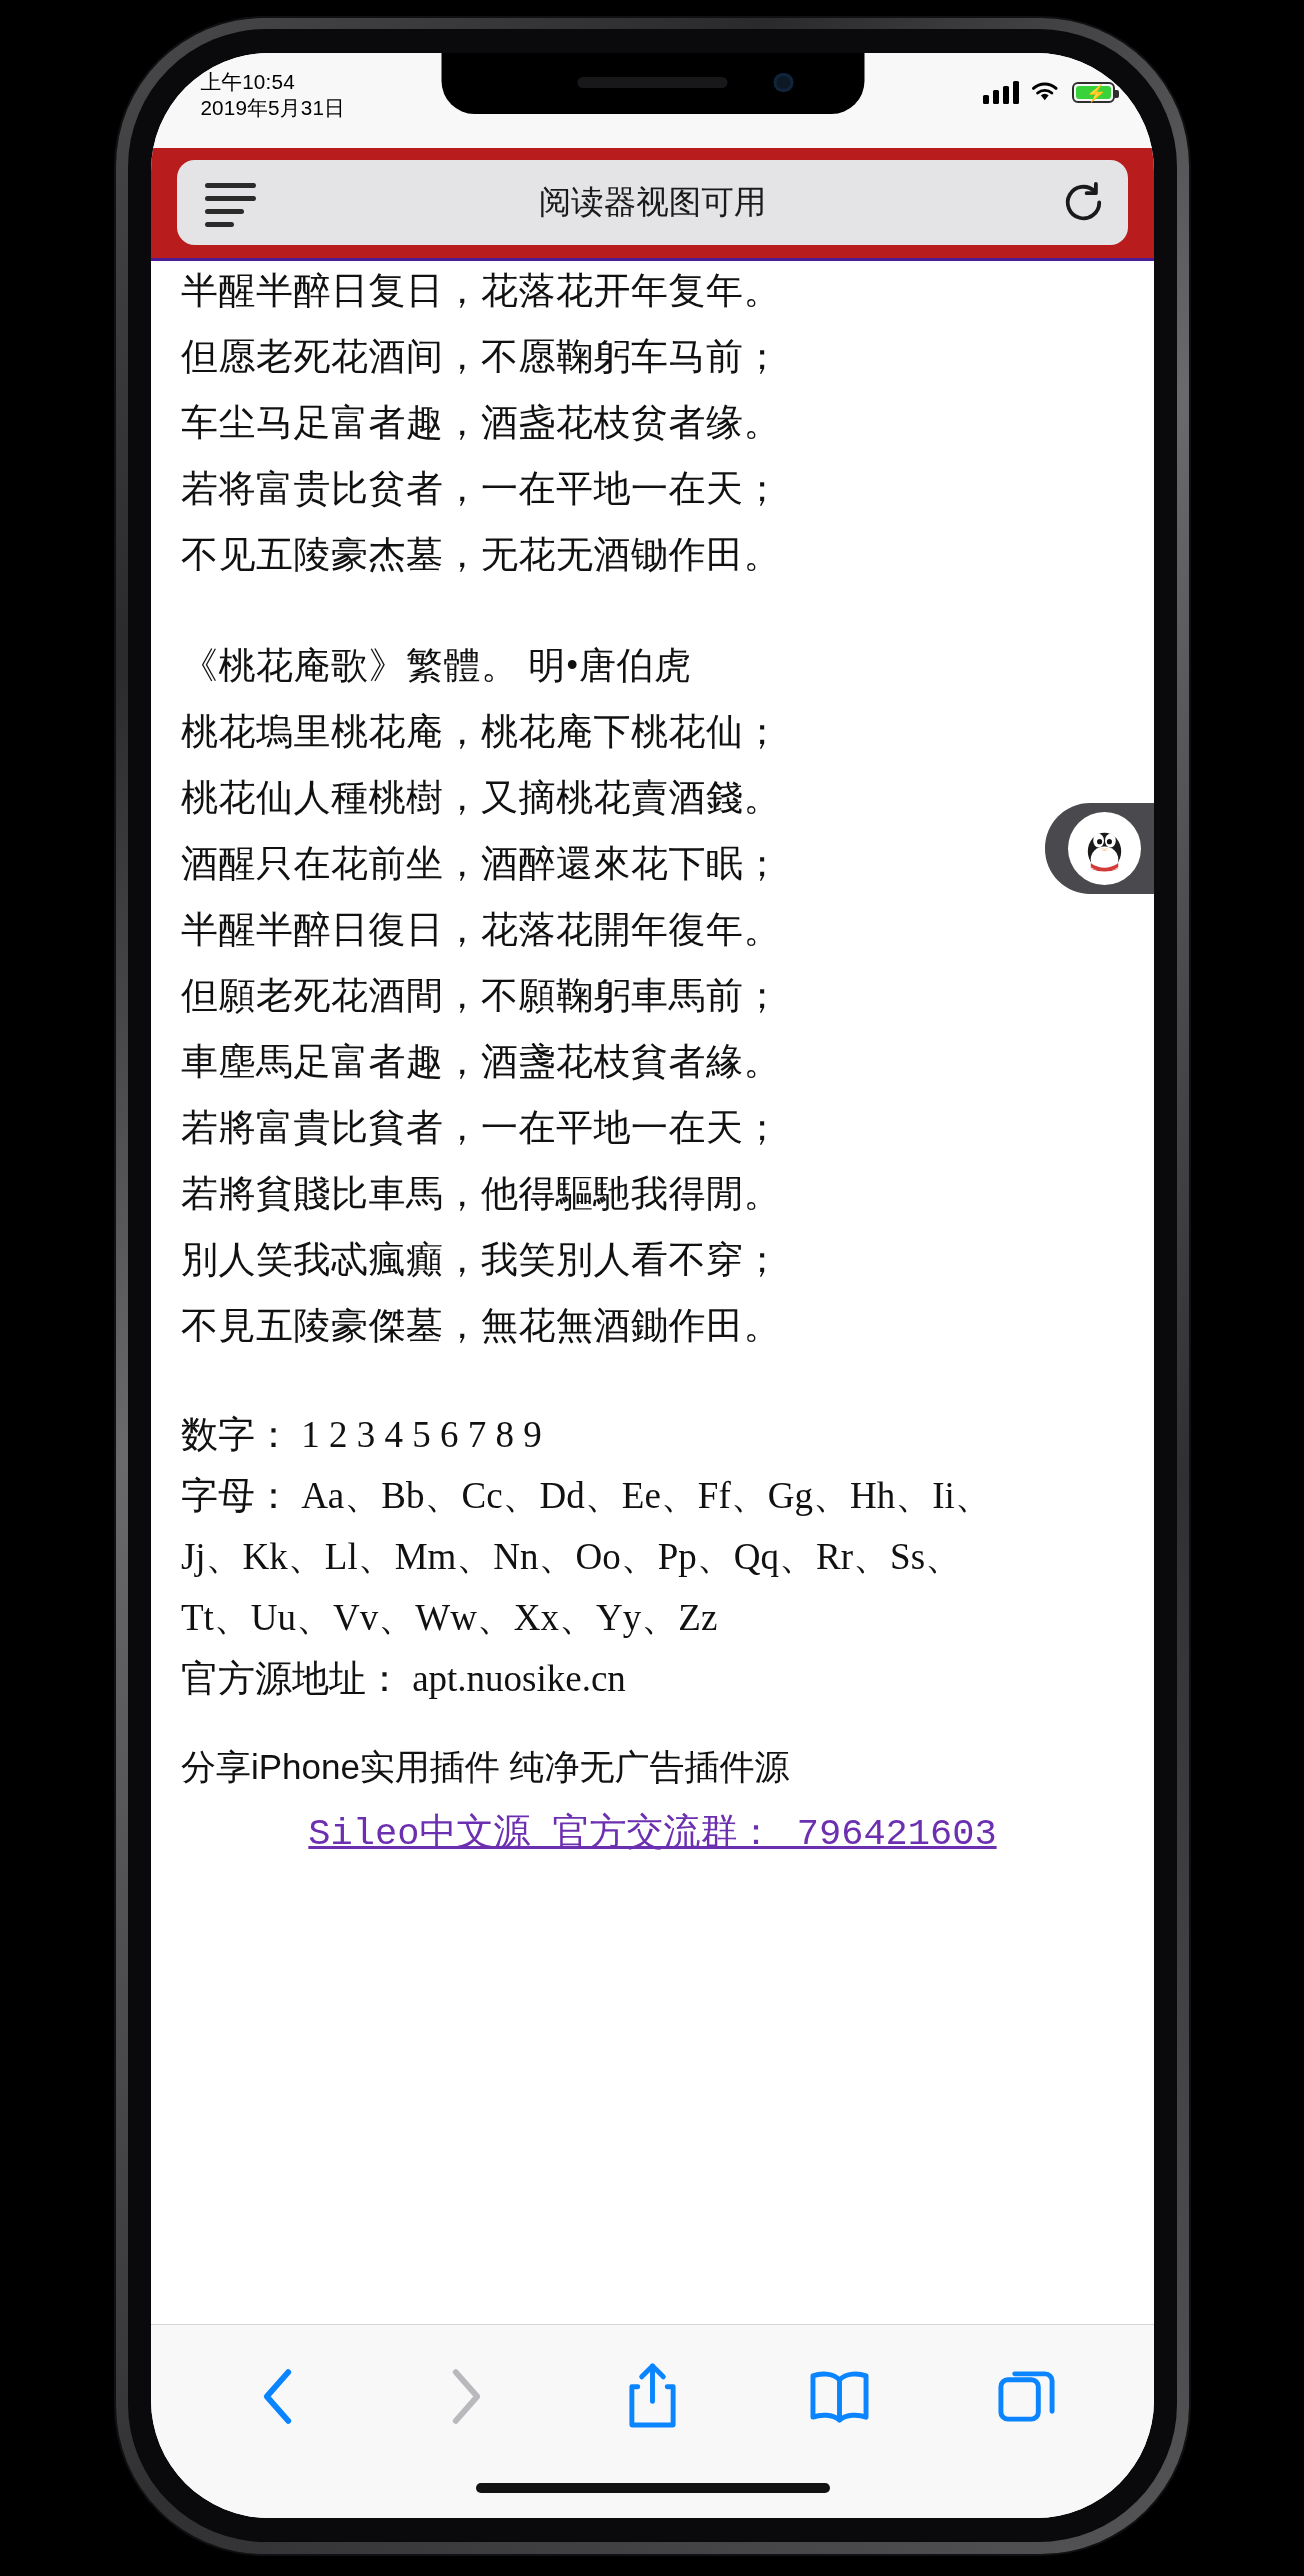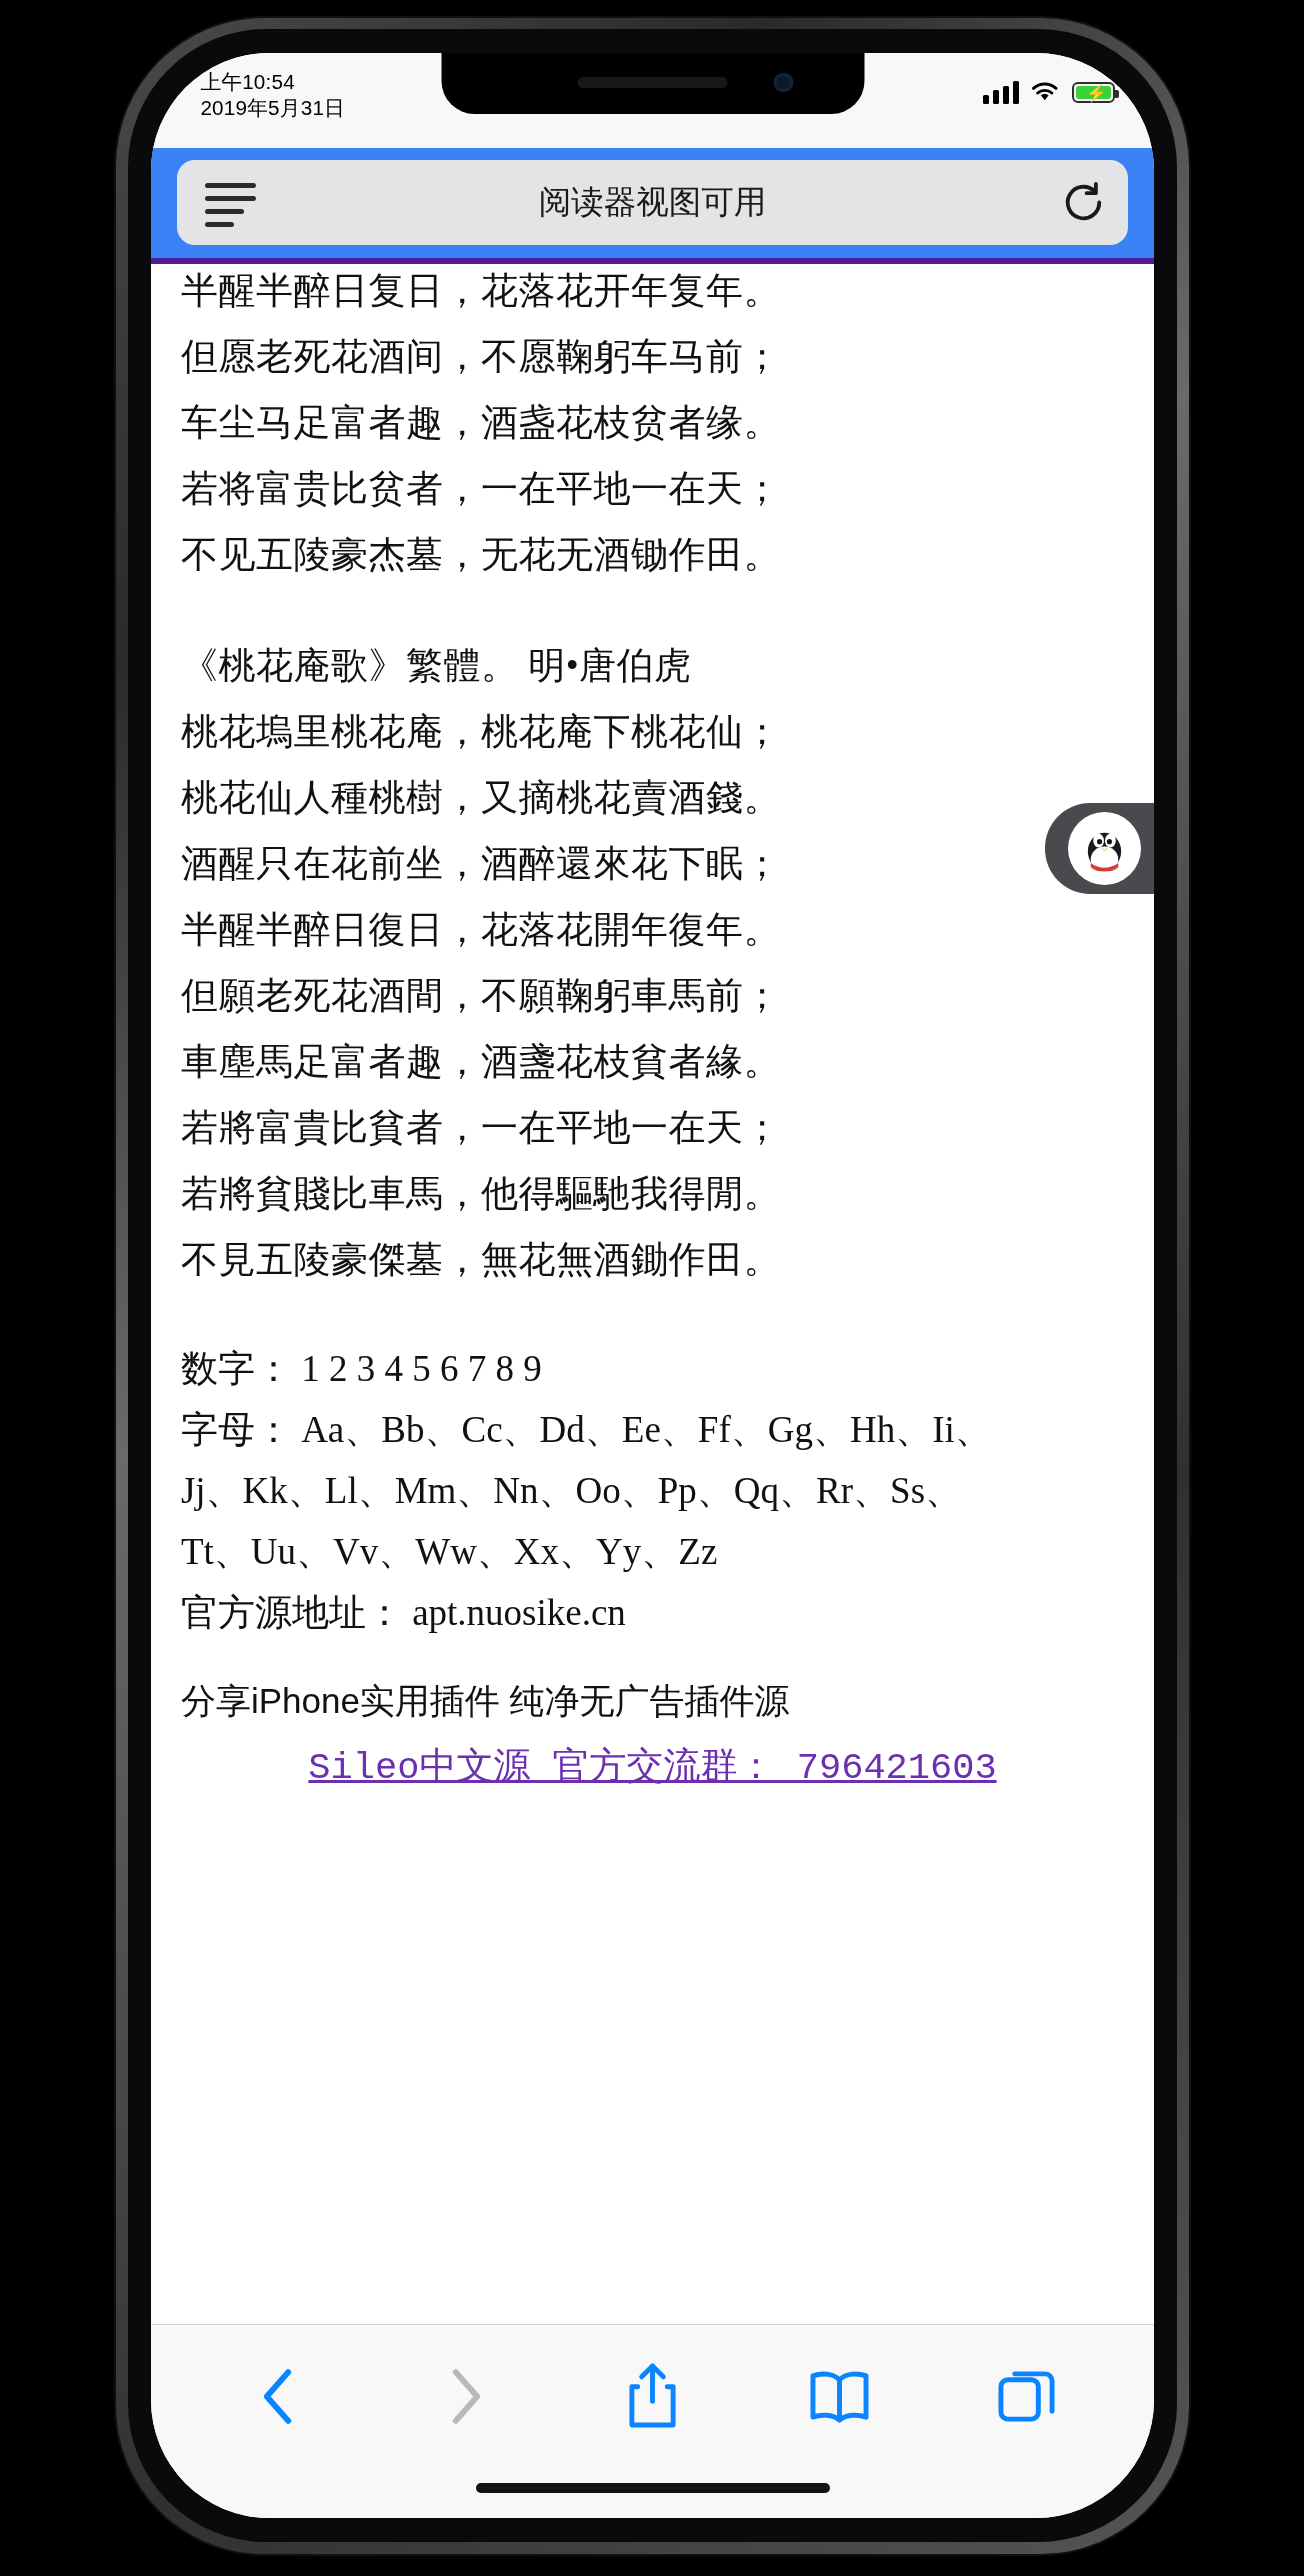--- a/index.html
+++ b/index.html
@@ -169,23 +169,23 @@
     font-size: 16.7px;
     line-height: 19.7px;
     font-weight: bold;
   }
 
   
   .browser-bar {
     position: absolute;
     top: 95px; left: 0; right: 0;
     height: 110px;
-    background: #3b82f6;
+    background: #b91c1c;
     z-index: 25;
-    border-bottom: 6px solid #4c1d95;
+    border-bottom: 3px solid #4c1d95;
   }
   .url-pill {
     position: absolute;
     left: 25.6px;
     right: 25.6px;
     top: 11.8px;
     height: 85px;
     background: #e4e4e6;
     border-radius: 17.7px;
   }
@@ -405,20 +405,21 @@
 
           <div class="poem-line">《桃花庵歌》繁體。 明•唐伯虎</div>
           <div class="poem-line">桃花塢里桃花庵，桃花庵下桃花仙；</div>
           <div class="poem-line">桃花仙人種桃樹，又摘桃花賣酒錢。</div>
           <div class="poem-line">酒醒只在花前坐，酒醉還來花下眠；</div>
           <div class="poem-line">半醒半醉日復日，花落花開年復年。</div>
           <div class="poem-line">但願老死花酒間，不願鞠躬車馬前；</div>
           <div class="poem-line">車塵馬足富者趣，酒盞花枝貧者緣。</div>
           <div class="poem-line">若將富貴比貧者，一在平地一在天；</div>
           <div class="poem-line">若將貧賤比車馬，他得驅馳我得閒。</div>
+          <div class="poem-line">別人笑我忒瘋癲，我笑別人看不穿；</div>
           <div class="poem-line">不見五陵豪傑墓，無花無酒鋤作田。</div>
 
           <div class="gap"></div>
 
           <div class="meta-line">数字： 1 2 3 4 5 6 7 8 9</div>
           <div class="meta-line">字母： Aa、Bb、Cc、Dd、Ee、Ff、Gg、Hh、Ii、</div>
           <div class="meta-line">Jj、Kk、Ll、Mm、Nn、Oo、Pp、Qq、Rr、Ss、</div>
           <div class="meta-line">Tt、Uu、Vv、Ww、Xx、Yy、Zz</div>
           <div class="meta-line">官方源地址： apt.nuosike.cn</div>
 

